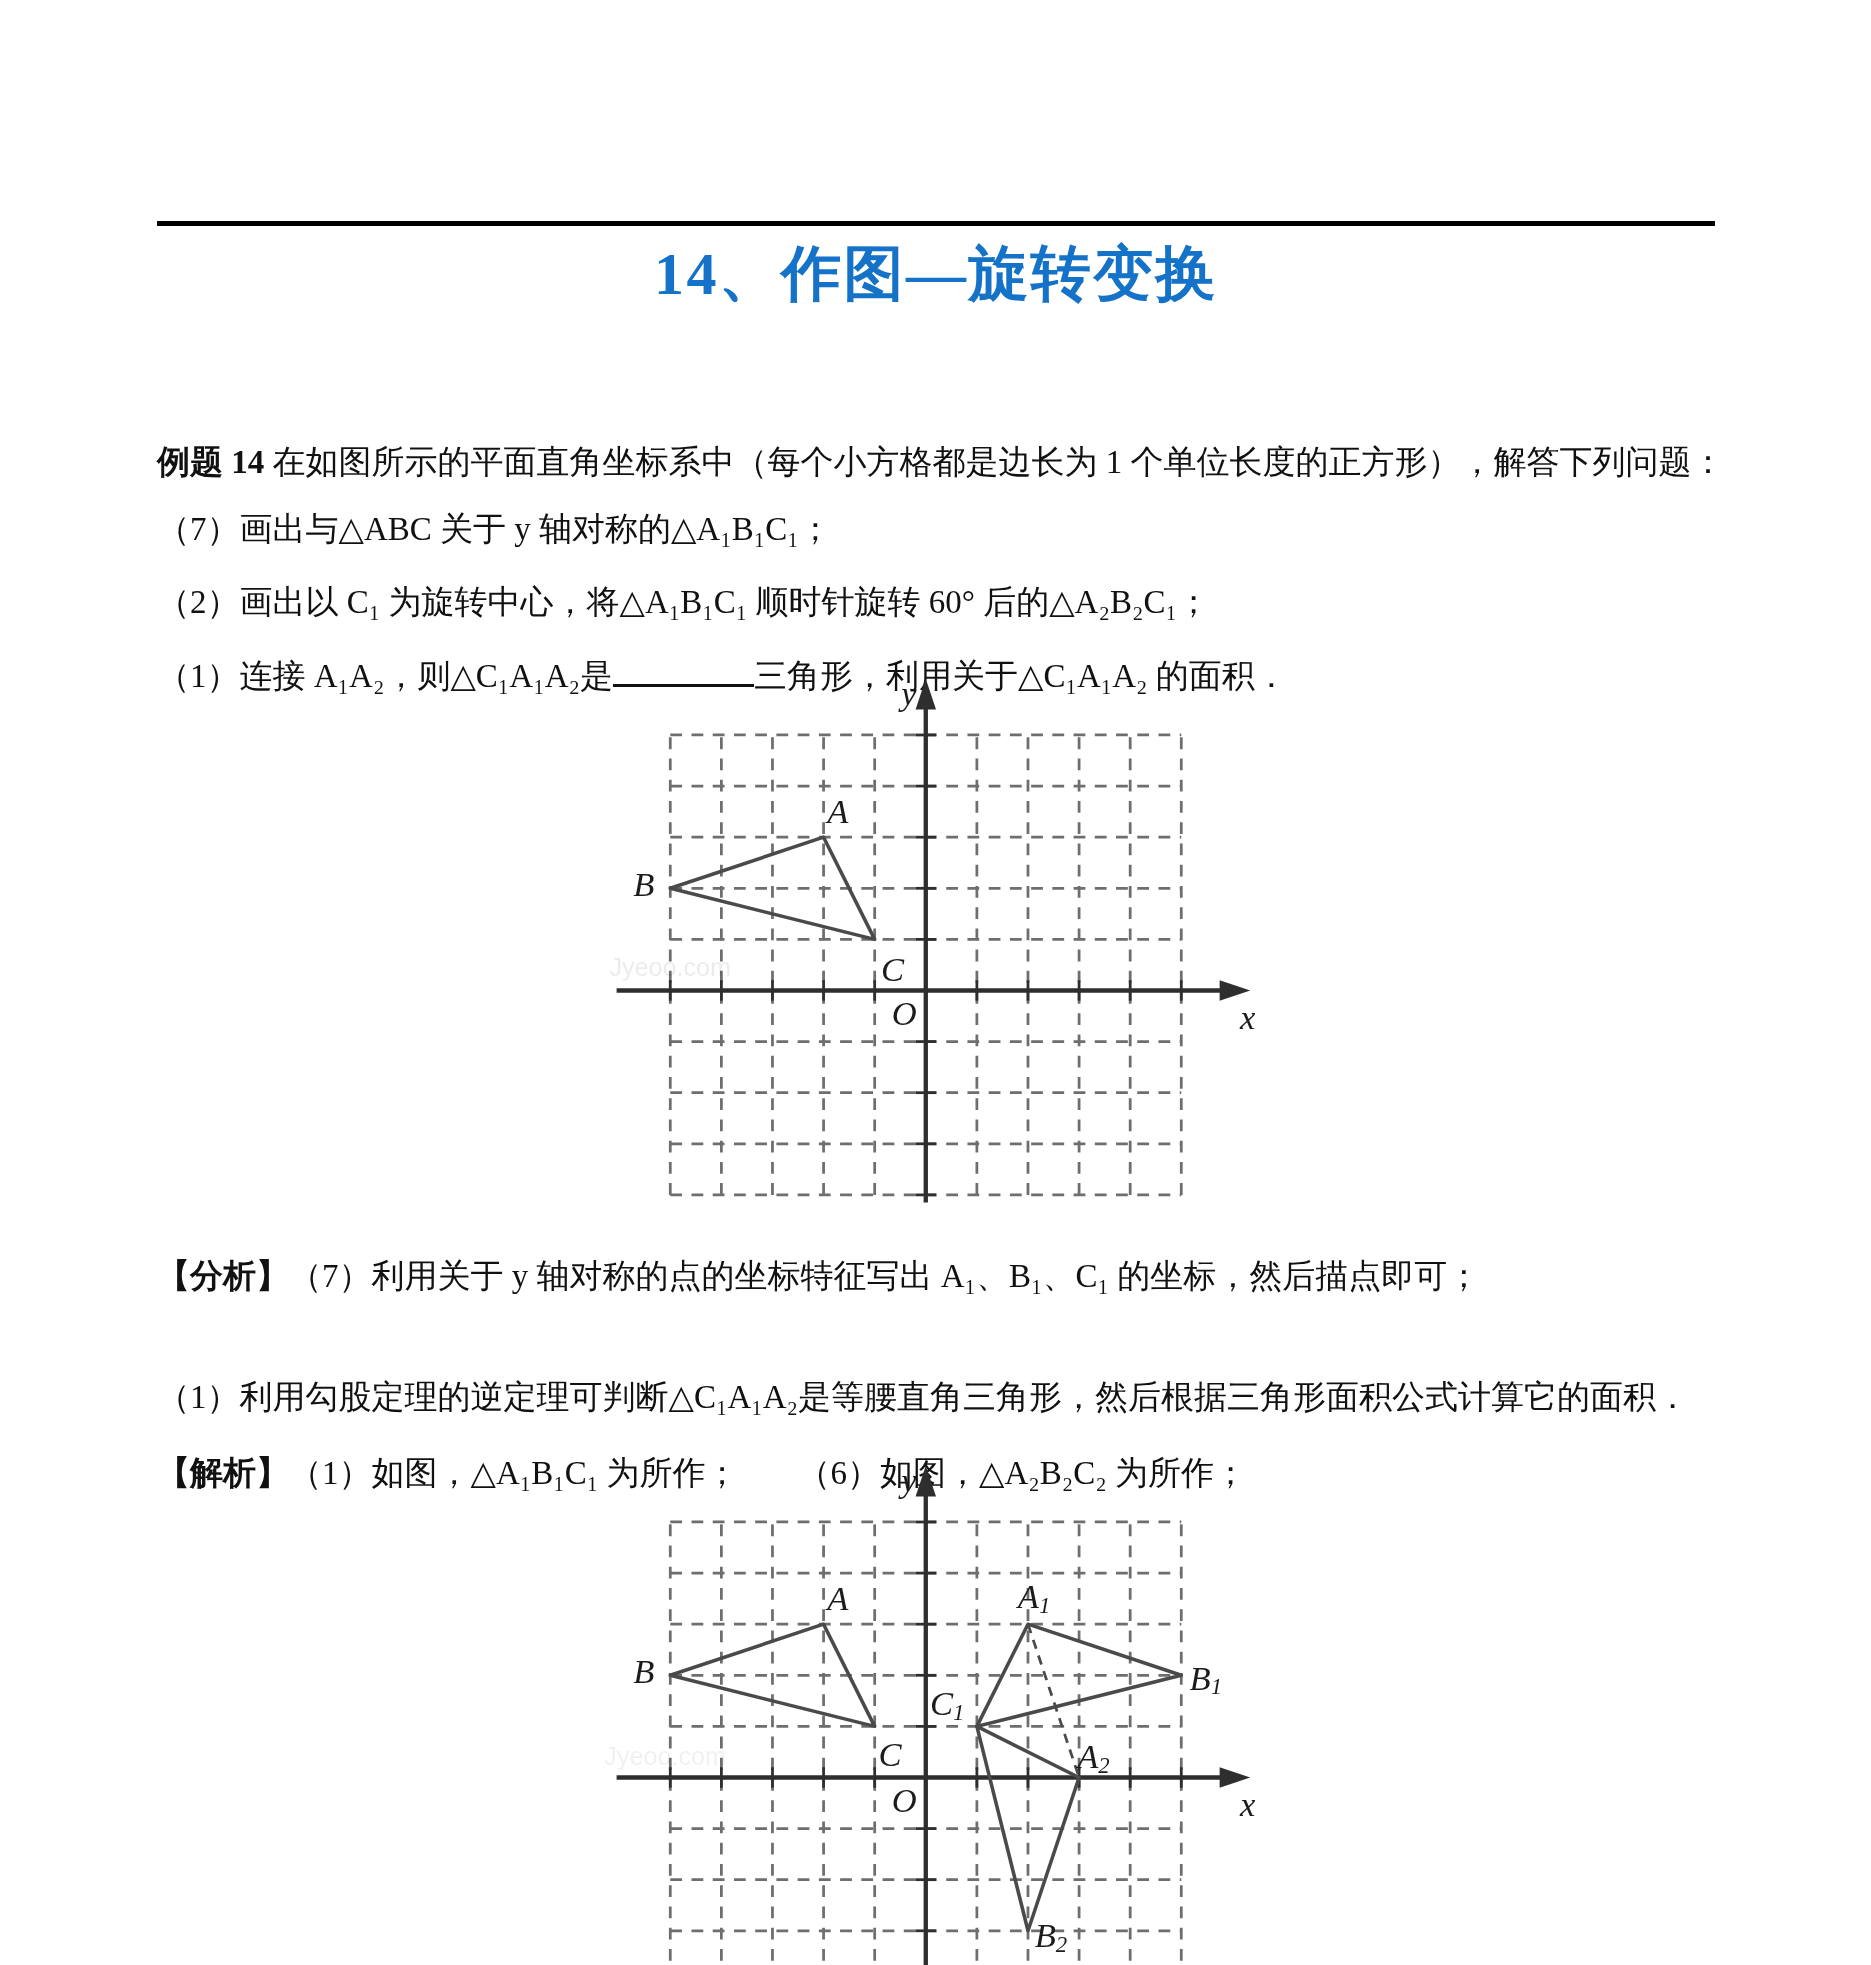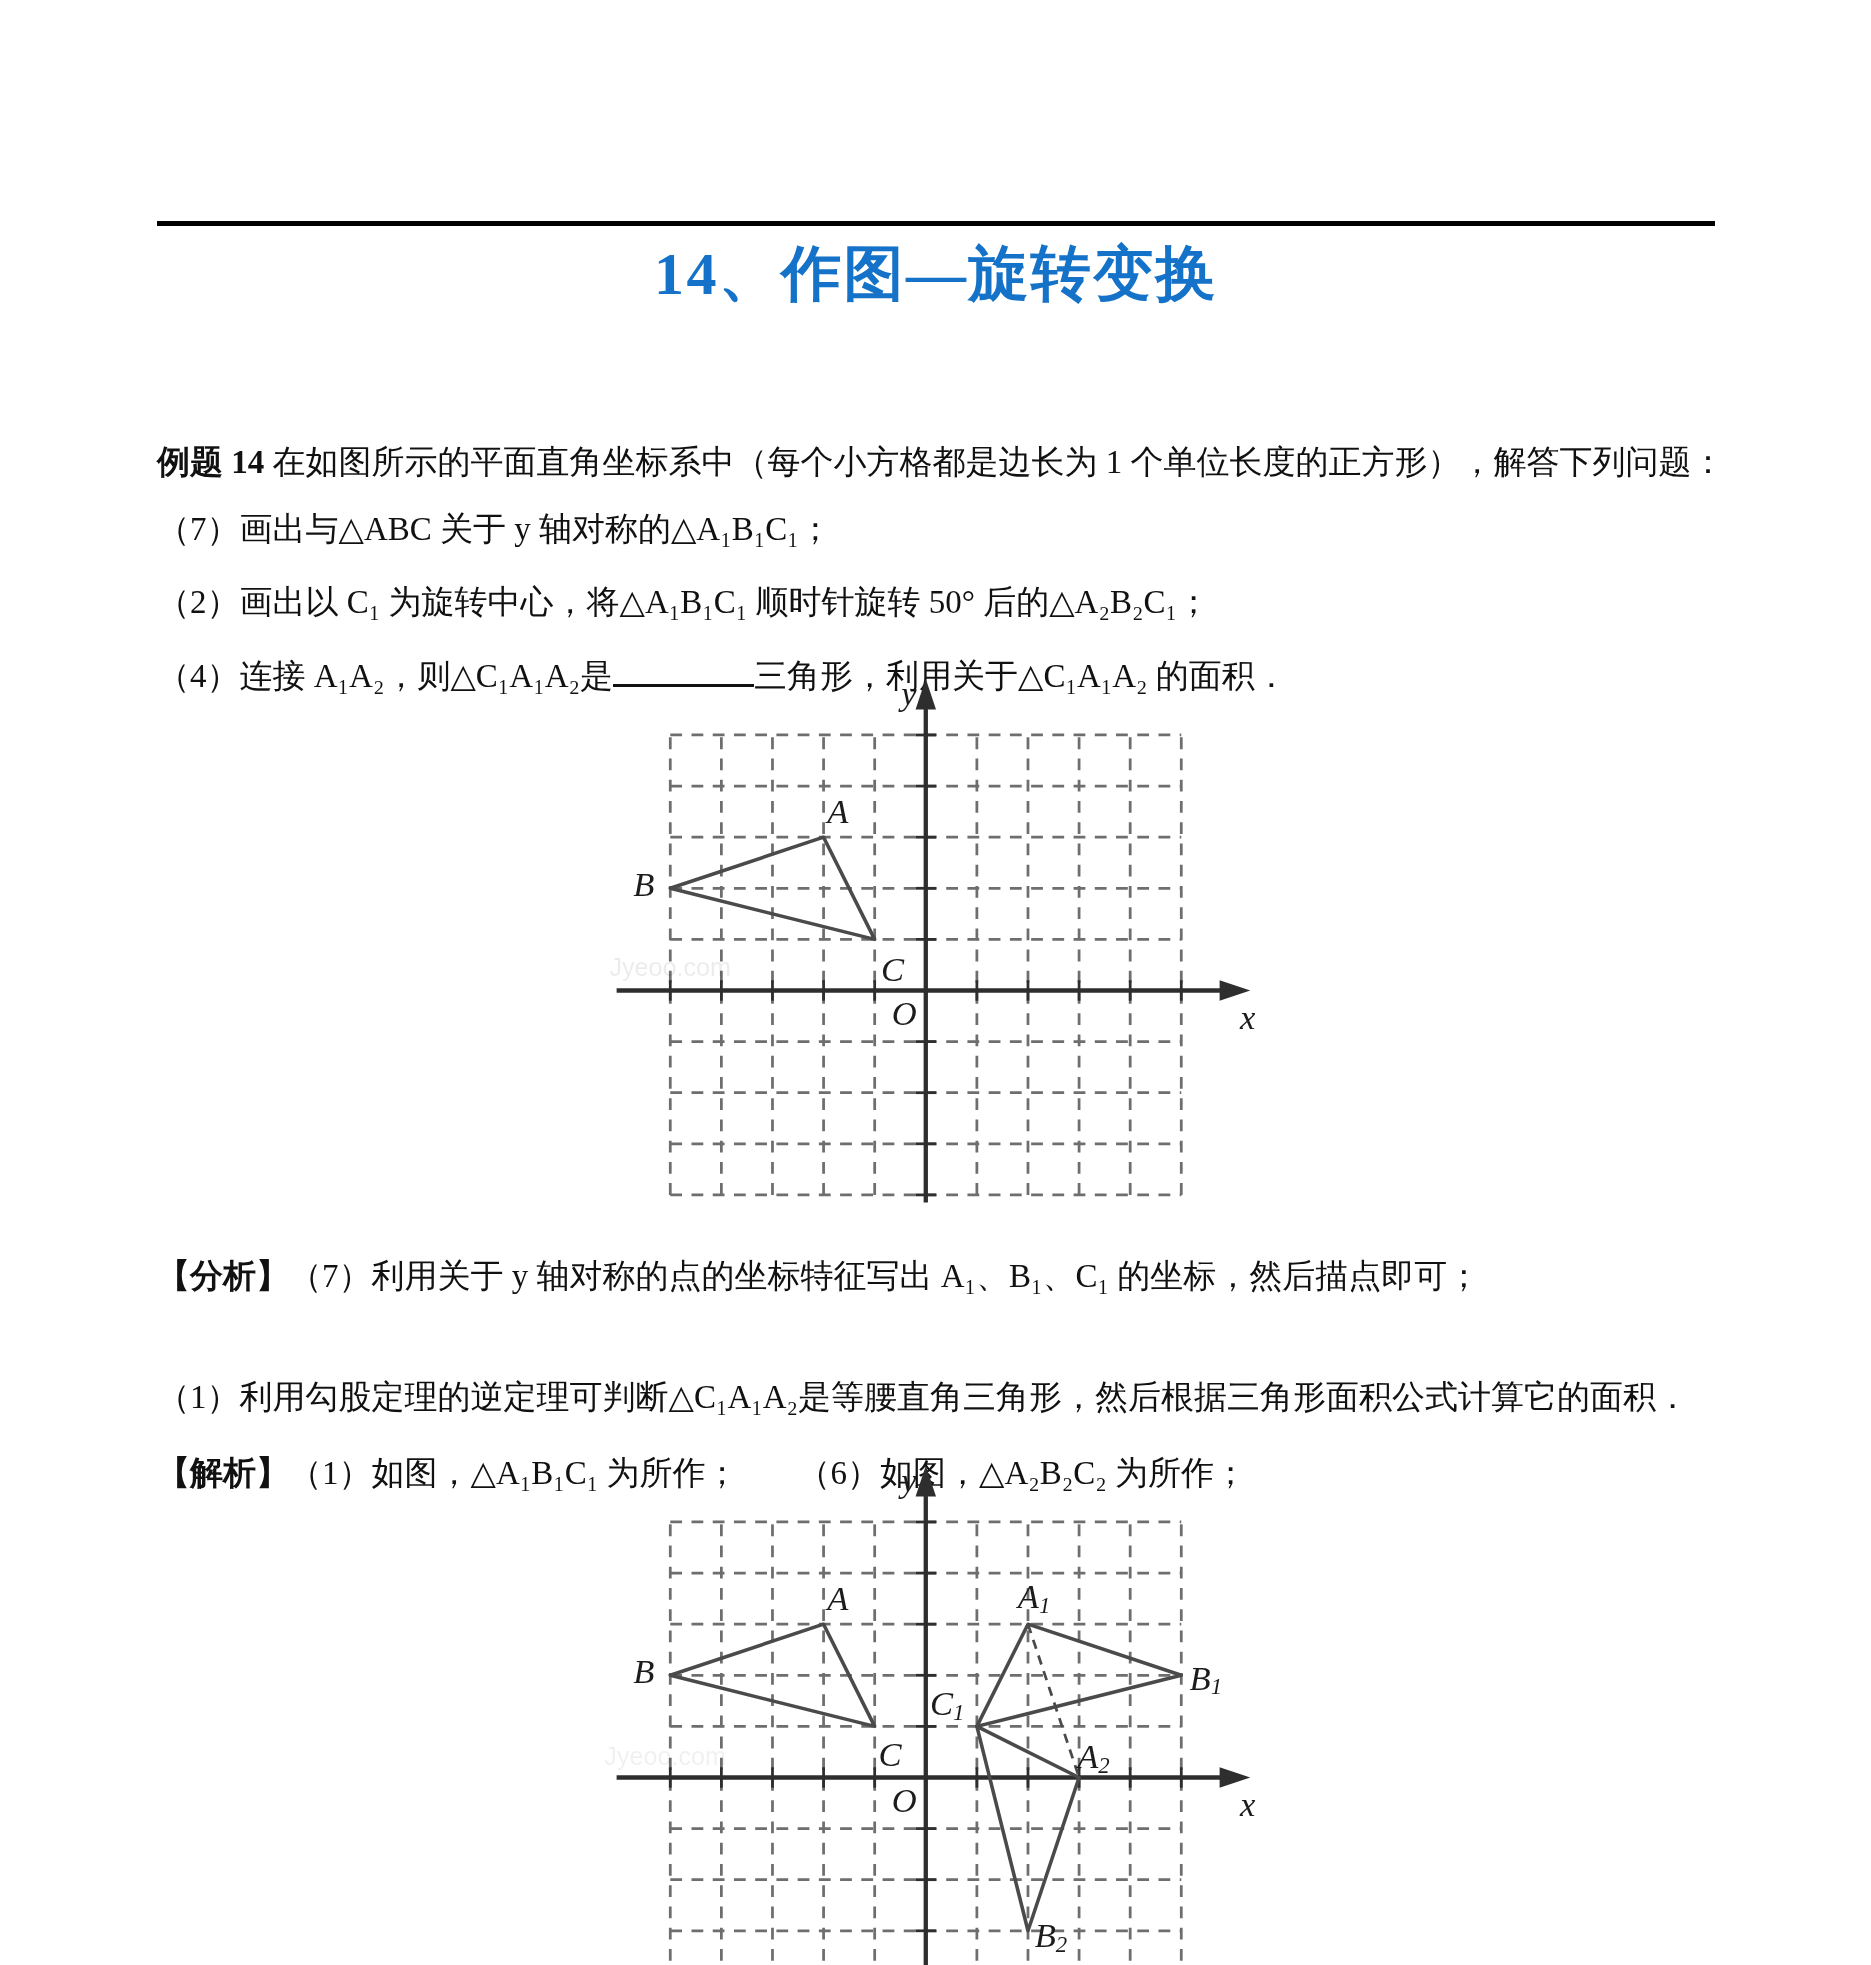--- a/index.html
+++ b/index.html
@@ -59,24 +59,24 @@
   <div class="top-rule"></div>
 
   <h1 class="doc-title" style="color: rgb(20, 114, 200);">14、作图—旋转变换</h1>
 
   <p class="line" style="top:408px">
     <span class="seclabel">例题 14</span><span>  在如图所示的平面直角坐标系中（每个小方格都是边长为 1 个单位长度的正方形），解答下列问题：</span>
   </p>
 
   <p class="line" style="top:475px">（7）画出与△ABC 关于 y 轴对称的△A₁B₁C₁；</p>
 
-  <p class="line" style="top:548px">（2）画出以 C₁ 为旋转中心，将△A₁B₁C₁ 顺时针旋转 50° 后的△A₂B₂C₁；</p>
+  <p class="line" style="top:548px">（2）画出以 C₁ 为旋转中心，将△A₁B₁C₁ 顺时针旋转 60° 后的△A₂B₂C₁；</p>
 
   <p class="line" style="top:622px">
-    <span>（4）连接 A₁A₂，则△C₁A₁A₂是</span><span class="blank"></span><span>三角形，利用关于△C₁A₁A₂ 的面积．</span>
+    <span>（1）连接 A₁A₂，则△C₁A₁A₂是</span><span class="blank"></span><span>三角形，利用关于△C₁A₁A₂ 的面积．</span>
   </p>
 
   <div class="figure" id="fig1" style="top:666px"><svg viewBox="0 0 1729 1417" width="680" height="557">
         <g stroke="#6e6e6e" stroke-width="7" stroke-dasharray="30 24" fill="none">
           <line x1="188.50000000000003" y1="1345.5" x2="188.50000000000003" y2="175.49999999999994"></line>
           <line x1="318.5" y1="1345.5" x2="318.5" y2="175.49999999999994"></line>
           <line x1="448.5" y1="1345.5" x2="448.5" y2="175.49999999999994"></line>
           <line x1="578.5" y1="1345.5" x2="578.5" y2="175.49999999999994"></line>
           <line x1="708.5" y1="1345.5" x2="708.5" y2="175.49999999999994"></line>
           <line x1="838.5" y1="1345.5" x2="838.5" y2="175.49999999999994"></line>

